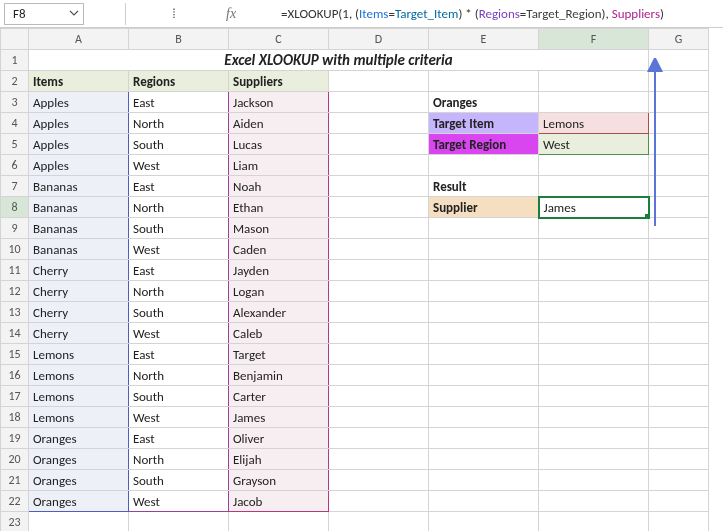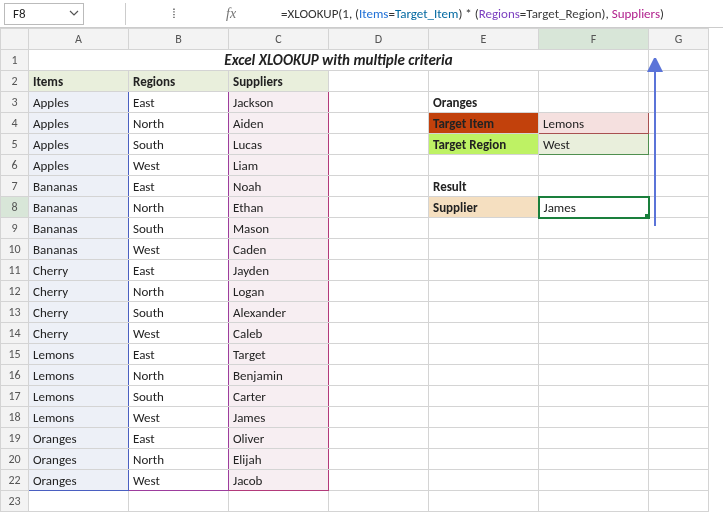--- a/index.html
+++ b/index.html
@@ -96,23 +96,23 @@
   .itemsR   { border-right: 1.5px solid #4a5fc1 !important; }
   .regTop { border-top: 1.5px solid #9d3d9d !important; }
   .regBot { border-bottom: 1.5px solid #9d3d9d !important; }
   .regL   { border-left: 1.5px solid #9d3d9d !important; }
   .regR   { border-right: 1.5px solid #9d3d9d !important; }
   .supTop { border-top: 1.5px solid #b33a7a !important; }
   .supBot { border-bottom: 1.5px solid #b33a7a !important; }
   .supL   { border-left: 1.5px solid #b33a7a !important; }
   .supR   { border-right: 1.5px solid #b33a7a !important; }
 
-  .tItemL { background:#c2410c; font-weight:bold;}
+  .tItemL { background:#c4b5fd; font-weight:bold;}
   .tItemV { background:#f5e0df; border:1.5px solid #a85050 !important;}
-  .tRegL  { background:#bef264; font-weight:bold;}
+  .tRegL  { background:#d946ef; font-weight:bold;}
   .tRegV  { background:#e9efdc; border:1.5px solid #4f8f4f !important;}
   .resL   { background:#f5dfc0; font-weight:bold;margin-left:40px;}
   .resV   { border:2px solid #1a7f3c !important; position:relative;}
   .resV::after{
     content:"";
     position:absolute; right:-3px; bottom:-3px;
     width:6px; height:6px; background:#1a7f3c;
   }
   .itemsFill { background:#edf0f7; }
   .supFill { background:#f7eef2; }
@@ -365,20 +365,30 @@
           <td class="rowhead">20</td>
           <td class="itemsFill itemsL itemsR">Oranges</td>
           <td class="regL regR">North</td>
           <td class="supFill supL supR">Elijah</td>
           <td></td>
           <td></td>
           <td></td>
           <td></td>
         </tr>
         <tr>
+          <td class="rowhead">21</td>
+          <td class="itemsFill itemsL itemsR">Oranges</td>
+          <td class="regL regR">South</td>
+          <td class="supFill supL supR">Grayson</td>
+          <td></td>
+          <td></td>
+          <td></td>
+          <td></td>
+        </tr>
+        <tr>
           <td class="rowhead">22</td>
           <td class="itemsFill itemsL itemsR itemsBot">Oranges</td>
           <td class="regL regR regBot">West</td>
           <td class="supFill supL supR supBot">Jacob</td>
           <td></td>
           <td></td>
           <td></td>
           <td></td>
         </tr>
       </tbody>

